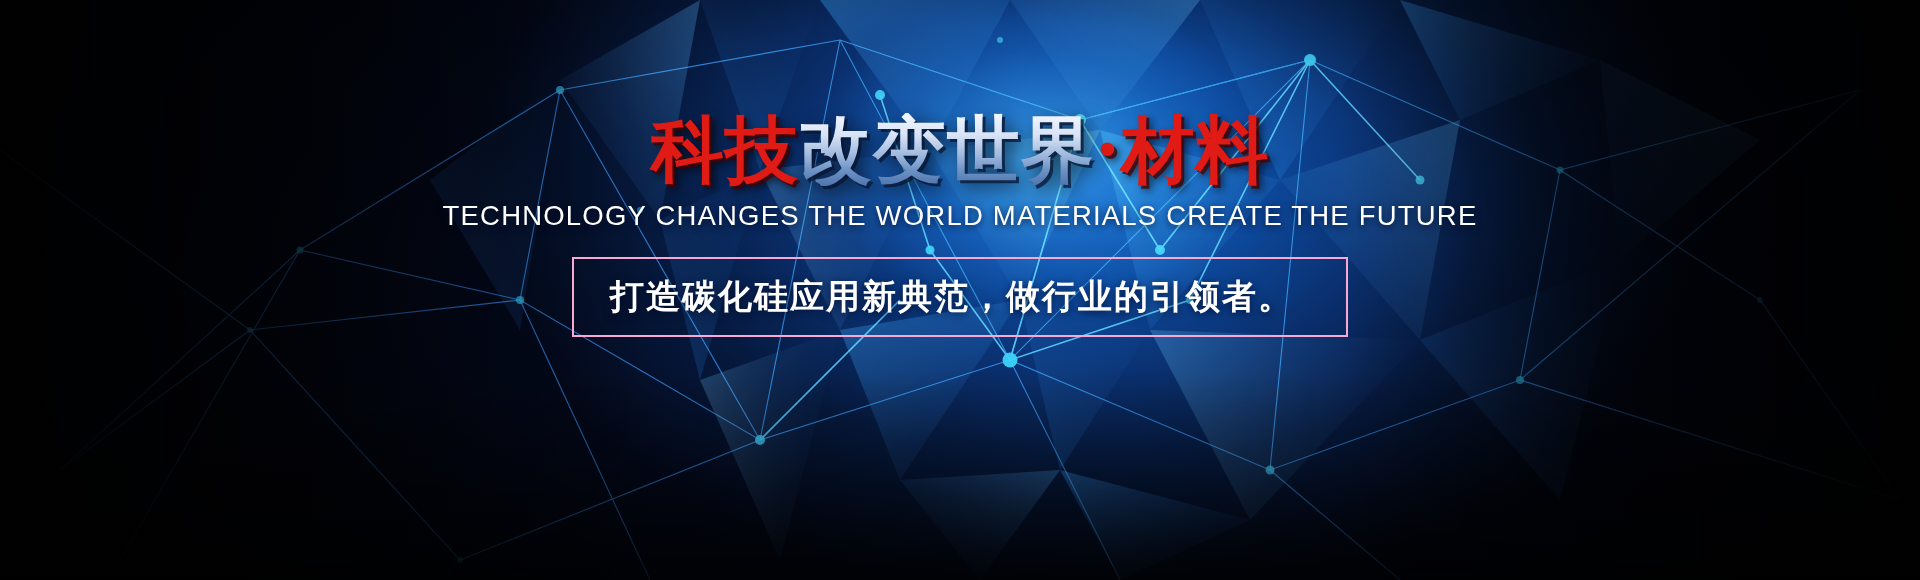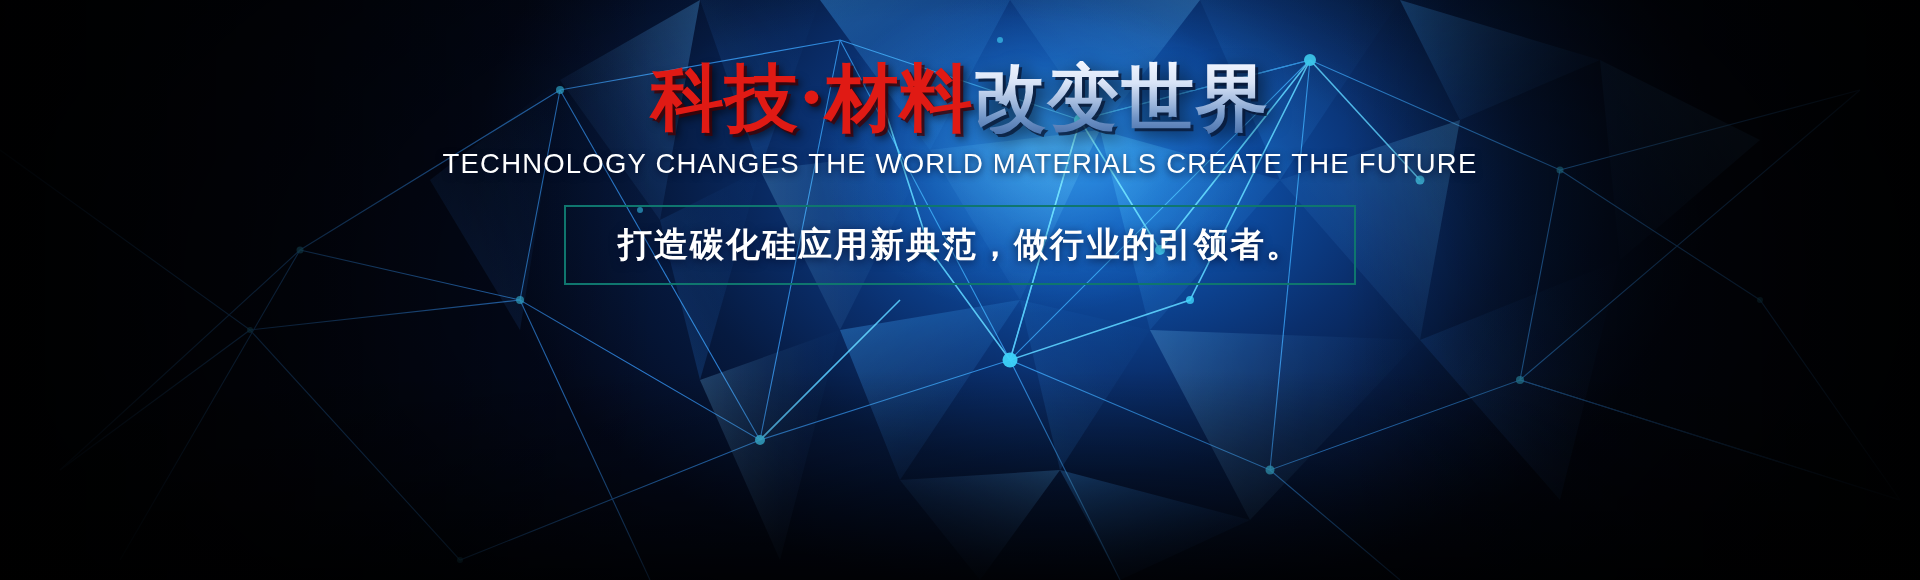--- a/index.html
+++ b/index.html
@@ -27,39 +27,39 @@
     background:linear-gradient(0deg,rgba(0,0,0,.80) 0%,rgba(0,0,0,.30) 55%,rgba(0,0,0,0) 100%);}
 
   svg.layer{position:absolute;inset:0;width:1920px;height:580px;}
   svg.poly{mix-blend-mode:screen;opacity:.85;}
   svg.net{mix-blend-mode:screen;}
 
   
   .content{position:absolute;left:0;top:0;width:1920px;height:580px;
     display:flex;flex-direction:column;align-items:center;justify-content:flex-start;}
 
-  .title-row{margin-top:61px;display:flex;align-items:flex-start;
+  .title-row{margin-top:113px;display:flex;align-items:flex-start;
     white-space:nowrap;line-height:1;}
   .t-seg{font-family:"DejaVu Serif","Liberation Serif",serif;
     font-size:73px;font-weight:700;letter-spacing:1px;}
   .t-red{color:#e01a14;
     text-shadow:3px 3px 0 rgba(70,0,0,.75), 5px 5px 9px rgba(0,0,0,.65);}
   .t-silver{
     background:linear-gradient(180deg,#f2f6ff 0%,#d9e4f7 30%,#9fb8dd 58%,#6f93c6 78%,#4d74ad 100%);
     -webkit-background-clip:text;background-clip:text;color:transparent;
     -webkit-text-fill-color:transparent;
     filter:drop-shadow(3px 3px 0 rgba(8,22,50,.75)) drop-shadow(5px 5px 9px rgba(0,0,0,.6));}
 
   .subtitle{margin-top:14px;color:#ffffff;font-size:27.5px;letter-spacing:1.2px;
     font-weight:400;white-space:nowrap;
     font-family:"Liberation Sans","DejaVu Sans",sans-serif;
     text-shadow:0 2px 7px rgba(0,10,40,.85);text-align:right;}
 
-  .slogan-box{margin-top:25px;border:2px solid #0f766e;
-    padding:20px 52px 22px 52px;}
+  .slogan-box{margin-top:25px;border:2px solid #f9a8d4;
+    padding:20px 52px 22px 36px;}
   .slogan{color:#ffffff;font-size:34px;font-weight:700;letter-spacing:2px;
     white-space:nowrap;line-height:1;
     font-family:"DejaVu Sans","Liberation Sans",sans-serif;
     text-shadow:0 2px 8px rgba(0,10,40,.8);}
 </style>
 </head>
 <body>
 
 <div id="banner">
 
@@ -164,22 +164,22 @@
 
   <div class="bg-vignette"></div>
   <div class="bg-darkleft"></div>
   <div class="bg-darkright"></div>
   <div class="bg-bottom"></div>
 
   <div class="content">
 
     <div class="title-row">
       <span class="t-seg t-red">科技</span>
+      <span class="t-seg t-silver">改变世界</span>
       <span class="t-seg t-red">·材料</span>
-      <span class="t-seg t-silver">改变世界</span>
     </div>
 
     <div class="subtitle">TECHNOLOGY CHANGES THE WORLD  MATERIALS CREATE THE FUTURE</div>
 
     <div class="slogan-box">
       <div class="slogan">打造碳化硅应用新典范，做行业的引领者。</div>
     </div>
 
   </div>
 </div>

